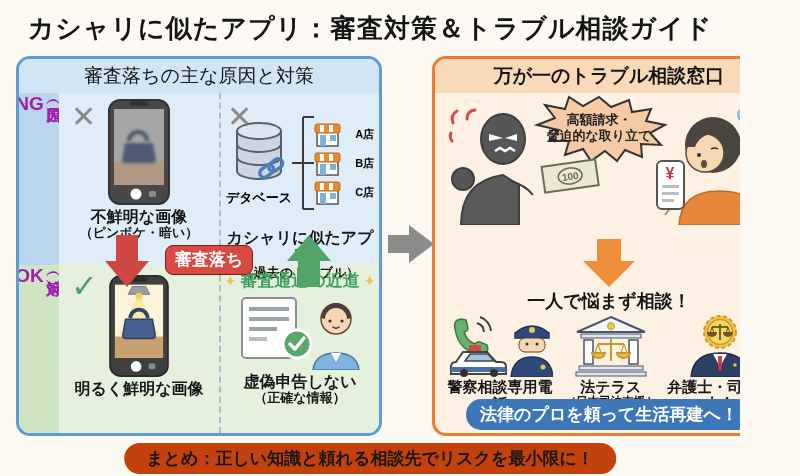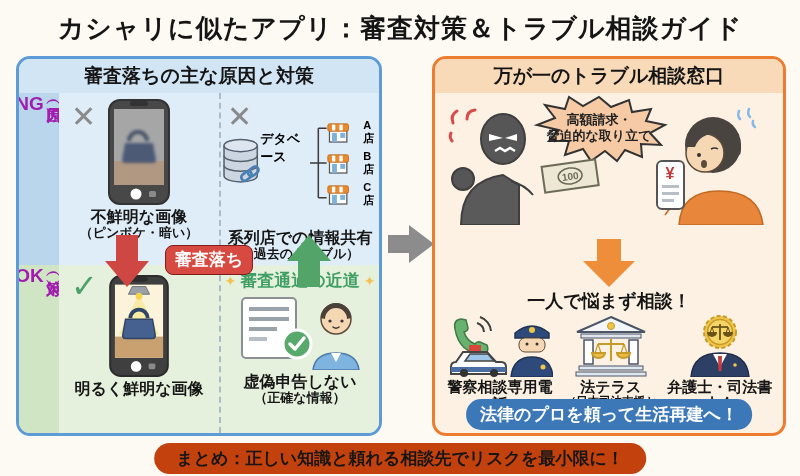--- a/index.html
+++ b/index.html
@@ -1,26 +1,26 @@
 <!DOCTYPE html>
 <html><head>
 <meta charset="utf-8">
 <style>
   * { margin:0; padding:0; box-sizing:border-box; }
   body { background:#fcfaf3; font-family:"Liberation Sans","DejaVu Sans",sans-serif; }
-  .canvas { position:relative; width:800px; height:476px; background:#fcfaf3; overflow:hidden; }
+  .canvas { position:relative; width:740px; height:476px; background:#fcfaf3; overflow:hidden; }
 
   .main-title { position:absolute; top:11px; left:0; right:0; text-align:center;
     font-size:26px; font-weight:bold; color:#151515; letter-spacing:1px; }
 
   
   .left-panel { position:absolute; left:16px; top:56px; width:366px; height:380px;
     border:3px solid #5c9bd6; border-radius:14px; background:#dfedf8; overflow:hidden; }
   .lp-header { height:34px; background:#d2e5f4; display:flex; align-items:center; justify-content:center;
-    font-size:19px; font-weight:bold; color:#151515; }
+    font-size:19px; font-weight:normal; color:#151515; }
   .lp-body { position:relative; height:340px; }
   .row { display:flex; }
   .ng-row { height:172px; }
   .ok-row { height:168px; }
   .side-col { width:40px; display:flex; align-items:flex-start; justify-content:center;
     font-weight:bold; color:#a21caf; flex-shrink:0; }
   .ng-row .side-col { background:#b9d6ec; }
   .ok-row .side-col { background:#cfe5c4; }
   .side-main { font-size:19px; }
   .side-sub { writing-mode:vertical-rl; font-size:15px; margin-top:2px; letter-spacing:1px; }
@@ -28,21 +28,21 @@
   .ng-row .content { background:#dfedf8; }
   .ok-row .content { background:#e6f1dd; }
   .cell { width:50%; position:relative; display:flex; flex-direction:column; align-items:center; }
   .cell.divided { border-left:2px dashed #a9bccb; }
   .xmark { position:absolute; left:12px; top:6px; font-size:30px; font-weight:bold; color:#8a8a8a; }
   .checkmark { position:absolute; left:12px; top:2px; font-size:32px; font-weight:bold; color:#4da06a; }
   .cap { text-align:center; line-height:1.15; margin-top:3px; }
   .cap-title { font-size:16px; font-weight:bold; color:#161616; }
   .cap-sub { font-size:13px; font-weight:bold; color:#161616; }
   .db-group { display:flex; align-items:center; margin-top:12px; }
-  .db-col { display:flex; flex-direction:row; }
+  .db-col { display:flex; flex-direction:column; align-items:center; }
   .db-label { font-size:13px; font-weight:bold; margin-top:1px; }
   .stores { display:flex; flex-direction:column; gap:4px; }
   .store { display:flex; align-items:center; gap:2px; }
   .store-label { font-size:11px; font-weight:bold;margin-left:12px; }
   .fail-badge { position:absolute; left:146px; top:152px; width:88px; height:30px; z-index:6;
     background:#d64a41; border:1px solid #7f1d1d; border-radius:8px; color:#fff;
     font-size:17px; font-weight:bold; text-align:center; line-height:28px; }
   .arr { position:absolute; width:44px; z-index:5; }
   .arr .shaft { width:22px; margin:0 auto; }
   .arr .head-down { width:0; height:0; border-left:22px solid transparent; border-right:22px solid transparent; }
@@ -182,21 +182,21 @@
                     <rect x="6" y="3" width="4" height="7" fill="#fff"></rect>
                       <rect x="15" y="3" width="4" height="7" fill="#fff"></rect>
                     <rect x="6" y="13" width="6" height="11" fill="#7fb2d8"></rect>
                       <rect x="16" y="13" width="6" height="6" fill="#7fb2d8"></rect>
                   </svg>
                   <span class="store-label">C店</span>
                 </div>
               </div>
             </div>
             <div class="cap" style="margin-top:8px">
-              <div class="cap-title">系列店での情報共有</div>
+              <div class="cap-title">カシャリに似たアプリ</div>
               <div class="cap-sub">（過去のトラブル）</div>
             </div>
           </div>
         </div>
       </div>
 
       <div class="row ok-row">
         <div class="side-col">
           <span class="side-main">OK</span>
           <span class="side-sub">（対策）</span>

